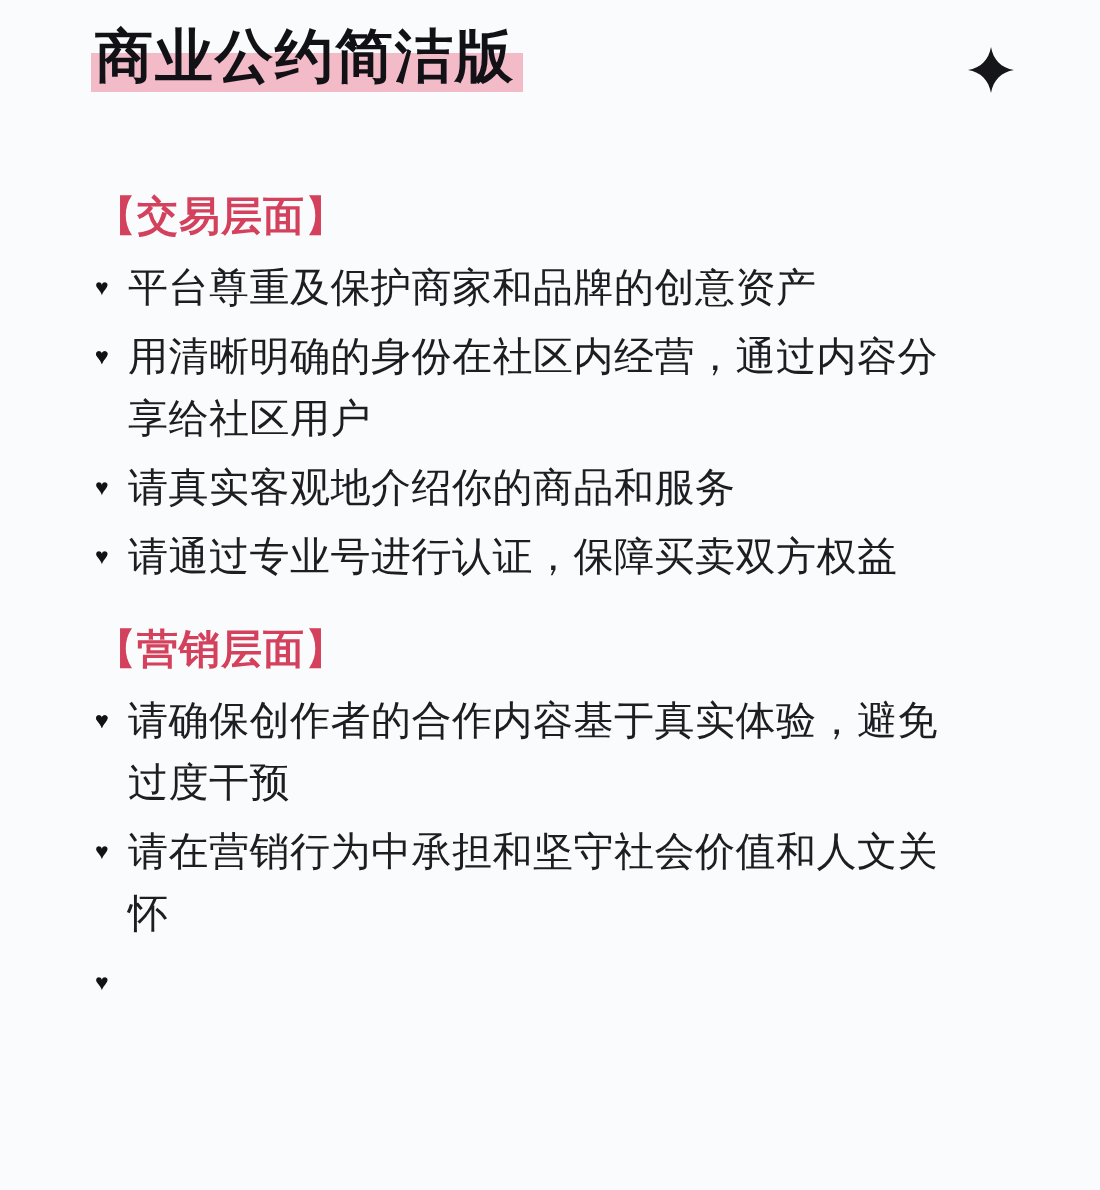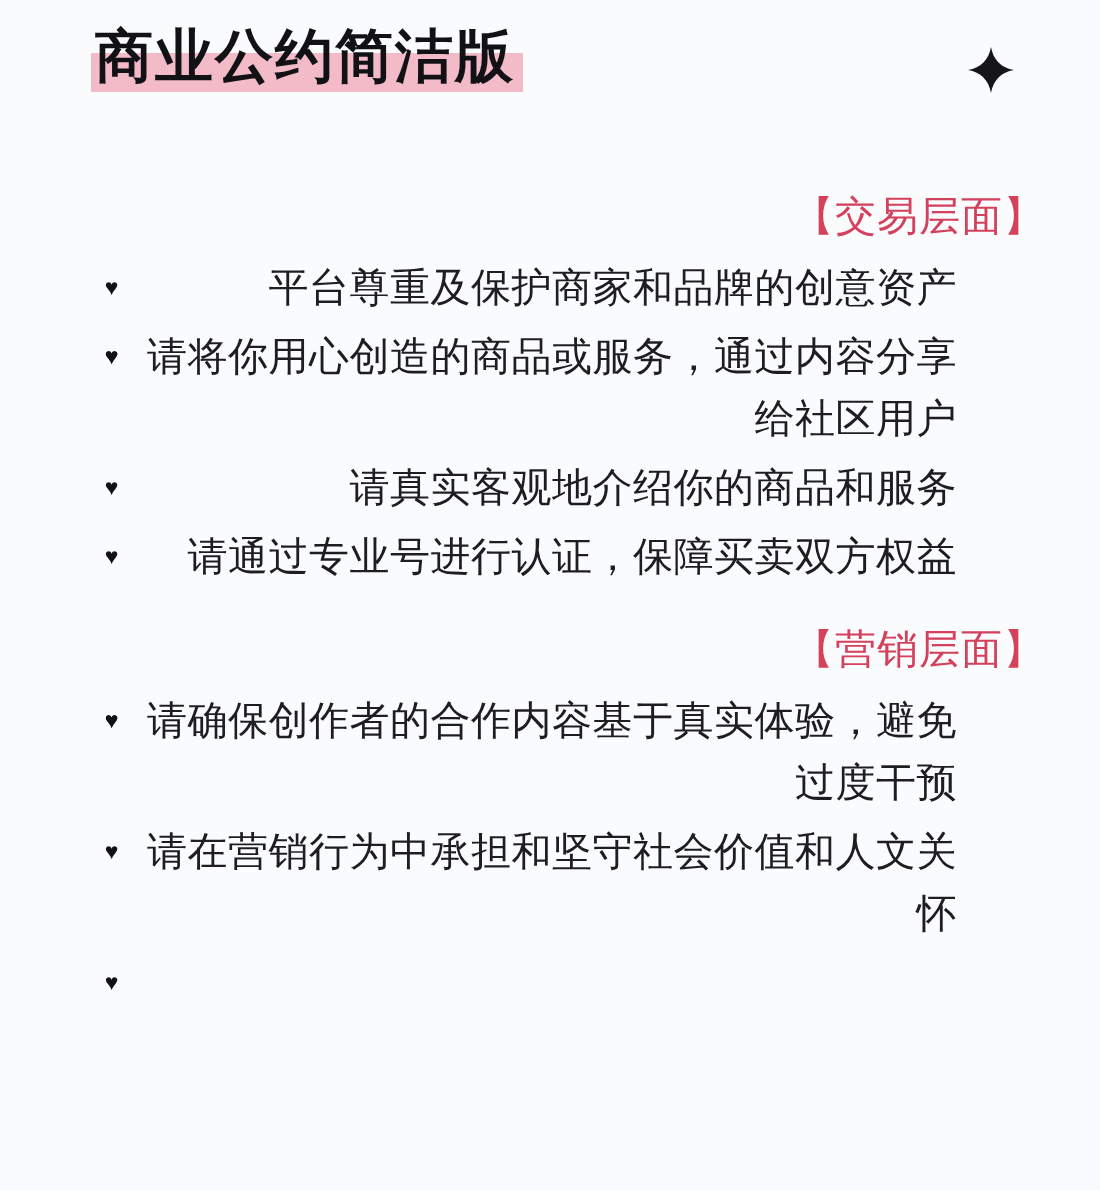--- a/index.html
+++ b/index.html
@@ -16,21 +16,20 @@
     height: 1190px;
     background: #ffffff;
     font-family: "Liberation Sans", "DejaVu Sans", sans-serif;
     overflow: hidden;
   }
   .page {
     width: 1100px;
     height: 1190px;
     background: var(--background);
     padding: 20px 55px 0 95px;
-    text-align: right;
   }
   .header {
     display: flex;
     justify-content: space-between;
     align-items: flex-start;
   }
   .title {
     margin: 0;
     font-size: 58px;
     line-height: 72px;
@@ -51,21 +50,21 @@
     flex: 0 0 auto;
   }
   .star svg { display: block; }
   .section { margin: 0; }
   .section-1 { margin-top: 98px; }
   .section-2 { margin-top: 38px; }
   .sec-heading {
     margin: 0 0 16px 0;
     font-size: 41px;
     line-height: 48px;
-    font-weight: 400;
+    font-weight: 700;
     letter-spacing: 1px;
     color: var(--accent_red);
   }
   .list {
     margin: 0;
     padding: 0;
     list-style: none;
   }
   .item {
     position: relative;
@@ -107,21 +106,21 @@
     <ul class="list">
       <li class="item">
         <span class="bullet">♥</span>
         <span class="item-text">平台尊重及保护商家和品牌的创意资产</span>
       </li>
       <li class="item">
         <span class="bullet">♥</span>
       </li>
       <li class="item">
         <span class="bullet">♥</span>
-        <span class="item-text">请将你用心创造的商品或服务，通过内容分享给社区用户</span>
+        <span class="item-text">用清晰明确的身份在社区内经营，通过内容分享给社区用户</span>
       </li>
       <li class="item">
         <span class="bullet">♥</span>
         <span class="item-text">请真实客观地介绍你的商品和服务</span>
       </li>
       <li class="item">
         <span class="bullet">♥</span>
         <span class="item-text">请通过专业号进行认证，保障买卖双方权益</span>
       </li>
     </ul>

